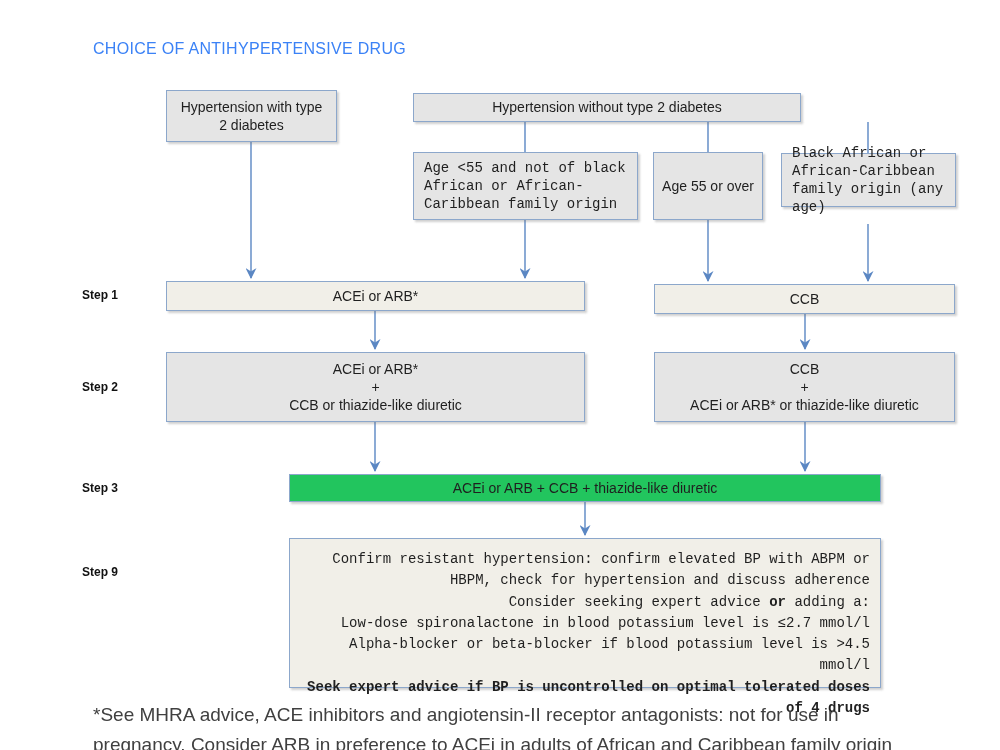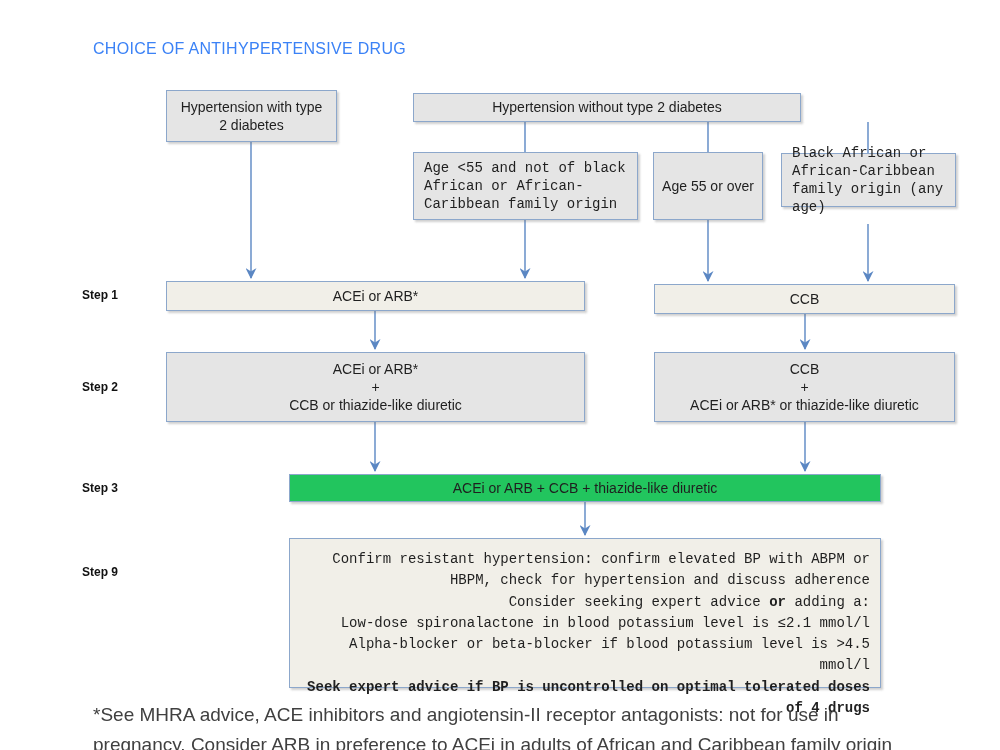--- a/index.html
+++ b/index.html
@@ -146,21 +146,21 @@
       <span>ACEi or ARB* or thiazide-like diuretic</span>
     </div>
   </div>
 
   <div class="box khaki" style="left:289px; top:474px; width:592px; height:28px;">ACEi or ARB + CCB + thiazide-like diuretic</div>
 
   <div class="box light left-align" style="left:289px; top:538px; width:592px; height:150px; align-items:flex-start;">
     <div class="step4-body">
       <div>Confirm resistant hypertension: confirm elevated BP with ABPM or HBPM, check for hypertension and discuss adherence</div>
       <div><span>Consider seeking expert advice </span><span class="bold">or</span><span> adding a:</span></div>
-      <div>Low-dose spironalactone in blood potassium level is ≤2.1 mmol/l</div>
+      <div>Low-dose spironalactone in blood potassium level is ≤2.7 mmol/l</div>
       <div>Alpha-blocker or beta-blocker if blood potassium level is &gt;4.5 mmol/l</div>
       <div class="bold">Seek expert advice if BP is uncontrolled on optimal tolerated doses of 4 drugs</div>
     </div>
   </div>
 
   <div class="footnote">*See MHRA advice, ACE inhibitors and angiotensin-II receptor antagonists: not for use in pregnancy. Consider ARB in preference to ACEi in adults of African and Caribbean family origin</div>
 
 </div>
 
 </body></html>

